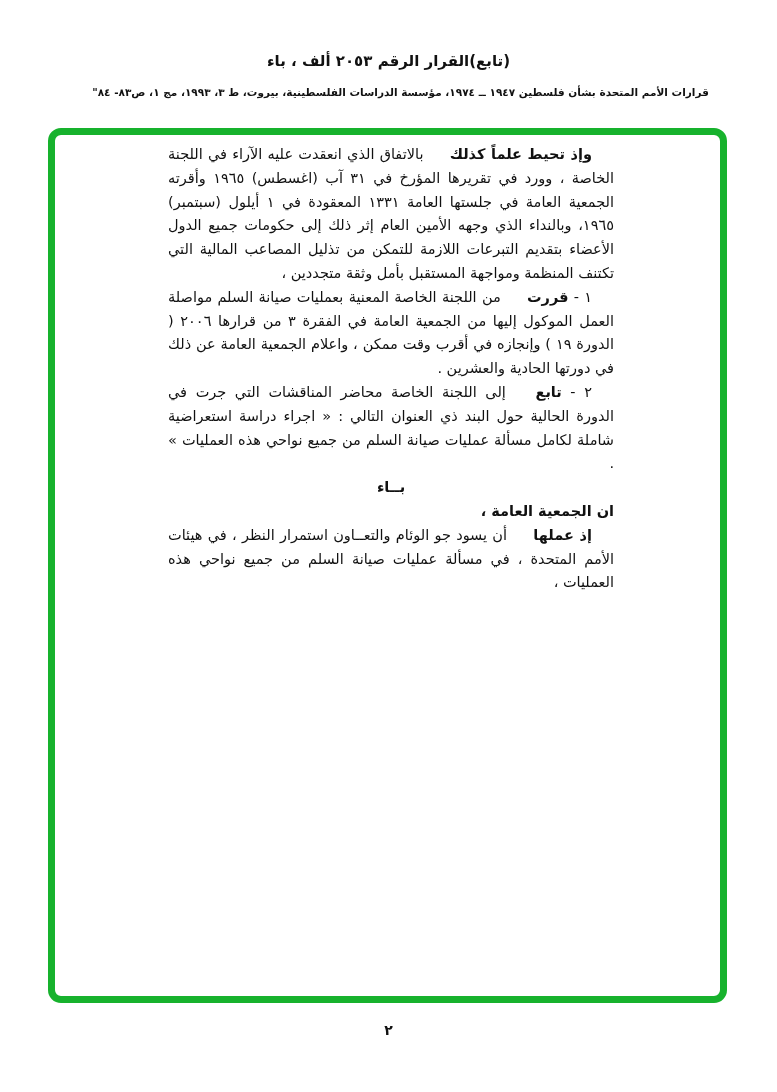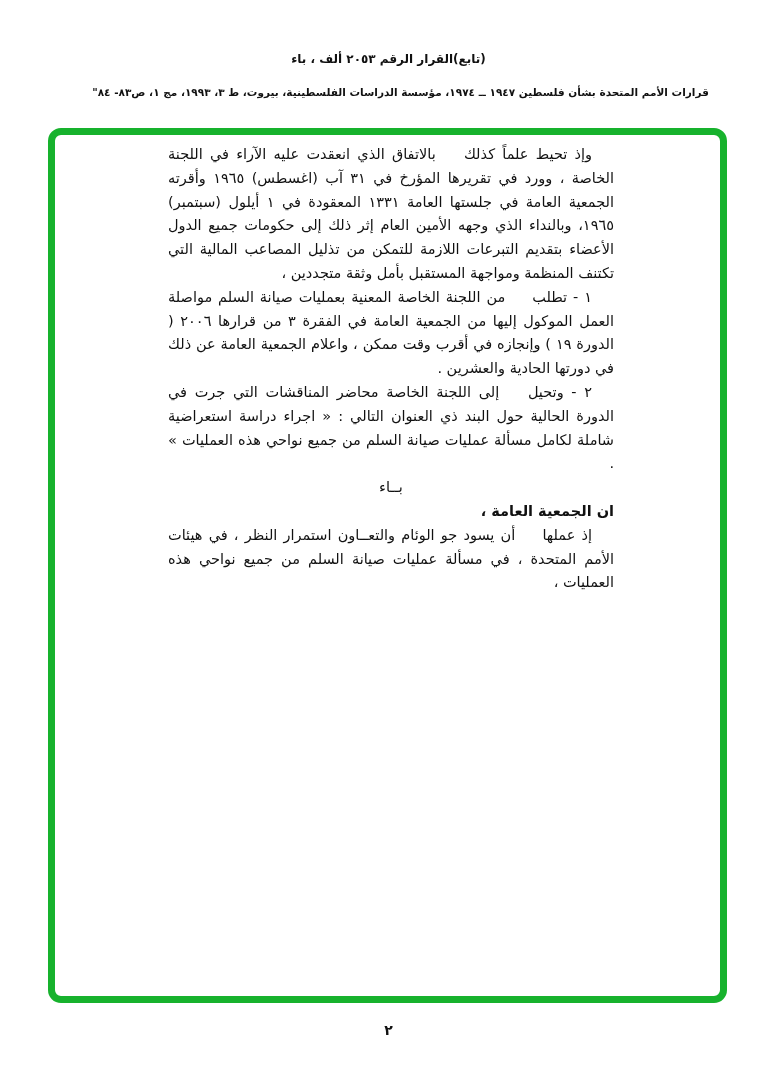--- a/index.html
+++ b/index.html
@@ -8,21 +8,21 @@
     width: 777px; height: 1092px;
     position: relative;
     font-family: "DejaVu Sans", sans-serif;
     color: #111111;
     overflow: hidden;
   }
   .doc-title {
     position: absolute;
     top: 52px; left: 0; width: 777px;
     text-align: center;
-    font-size: 12px;
+    font-size: 15px;
     font-weight: bold;
     direction: rtl;
     letter-spacing: 0.3px;
   }
   .doc-citation {
     position: absolute;
     top: 86px; left: 12px; width: 777px;
     text-align: center;
     font-size: 10.5px;
     font-weight: bold;
@@ -38,24 +38,24 @@
   .text-content {
     position: absolute;
     left: 168px; top: 143px;
     width: 446px;
     direction: rtl;
     text-align: justify;
     font-size: 14.5px;
     line-height: 23.8px;
   }
   .text-content p { text-indent: 22px; }
-  .lead { font-weight: normal; margin-left: 21px; }
+  .lead { font-weight: bold; margin-left: 21px; }
   .section-heading {
     text-align: center;
-    font-weight: normal;
+    font-weight: bold;
     text-indent: 0 !important;
     letter-spacing: 1px;
   }
   .section-intro {
     font-weight: bold;
     text-indent: 0 !important;
   }
   .page-number {
     position: absolute;
     top: 1022px; left: 0; width: 777px;
@@ -67,20 +67,20 @@
 </head>
 <body>
 
 <div class="doc-title">(تابع)القرار الرقم  ٢٠٥٣ ألف ، باء</div>
 <div class="doc-citation">قرارات الأمم المتحدة بشأن فلسطين ١٩٤٧ ــ ١٩٧٤، مؤسسة الدراسات الفلسطينية، بيروت، ط ٣، ١٩٩٣، مج ١، ص٨٣- ٨٤"</div>
 
 <div class="text-frame"></div>
 
 <div class="text-content">
   <p><span class="lead">وإذ تحيط علماً كذلك</span><span> بالاتفاق الذي انعقدت عليه الآراء في اللجنة الخاصة ، وورد في تقريرها المؤرخ في ٣١ آب (اغسطس) ١٩٦٥ وأقرته الجمعية العامة في جلستها العامة ١٣٣١ المعقودة في ١ أيلول (سبتمبر) ١٩٦٥، وبالنداء الذي وجهه الأمين العام إثر ذلك إلى حكومات جميع الدول الأعضاء بتقديم التبرعات اللازمة للتمكن من تذليل المصاعب المالية التي تكتنف المنظمة ومواجهة المستقبل بأمل وثقة متجددين ،</span></p>
-  <p><span>١ - </span><span class="lead">تطلب</span><span> من اللجنة الخاصة المعنية بعمليات صيانة السلم مواصلة العمل الموكول إليها من الجمعية العامة في الفقرة ٣ من قرارها ٢٠٠٦ ( الدورة ١٩ ) وإنجازه في أقرب وقت ممكن ، واعلام الجمعية العامة عن ذلك في دورتها الحادية والعشرين .</span></p>
-  <p><span>٢ - </span><span class="lead">وتحيل</span><span> إلى اللجنة الخاصة محاضر المناقشات التي جرت في الدورة الحالية حول البند ذي العنوان التالي : « اجراء دراسة استعراضية شاملة لكامل مسألة عمليات صيانة السلم من جميع نواحي هذه العمليات » .</span></p>
+  <p><span>١ - </span><span class="lead">قررت</span><span> من اللجنة الخاصة المعنية بعمليات صيانة السلم مواصلة العمل الموكول إليها من الجمعية العامة في الفقرة ٣ من قرارها ٢٠٠٦ ( الدورة ١٩ ) وإنجازه في أقرب وقت ممكن ، واعلام الجمعية العامة عن ذلك في دورتها الحادية والعشرين .</span></p>
+  <p><span>٢ - </span><span class="lead">تابع</span><span> إلى اللجنة الخاصة محاضر المناقشات التي جرت في الدورة الحالية حول البند ذي العنوان التالي : « اجراء دراسة استعراضية شاملة لكامل مسألة عمليات صيانة السلم من جميع نواحي هذه العمليات » .</span></p>
   <p class="section-heading">بــاء</p>
   <p class="section-intro">ان الجمعية العامة ،</p>
   <p><span class="lead">إذ عملها</span><span> أن يسود جو الوئام والتعــاون استمرار النظر ، في هيئات الأمم المتحدة ، في مسألة عمليات صيانة السلم من جميع نواحي هذه العمليات ،</span></p>
 </div>
 
 <div class="page-number">٢</div>
 
 </body></html>

